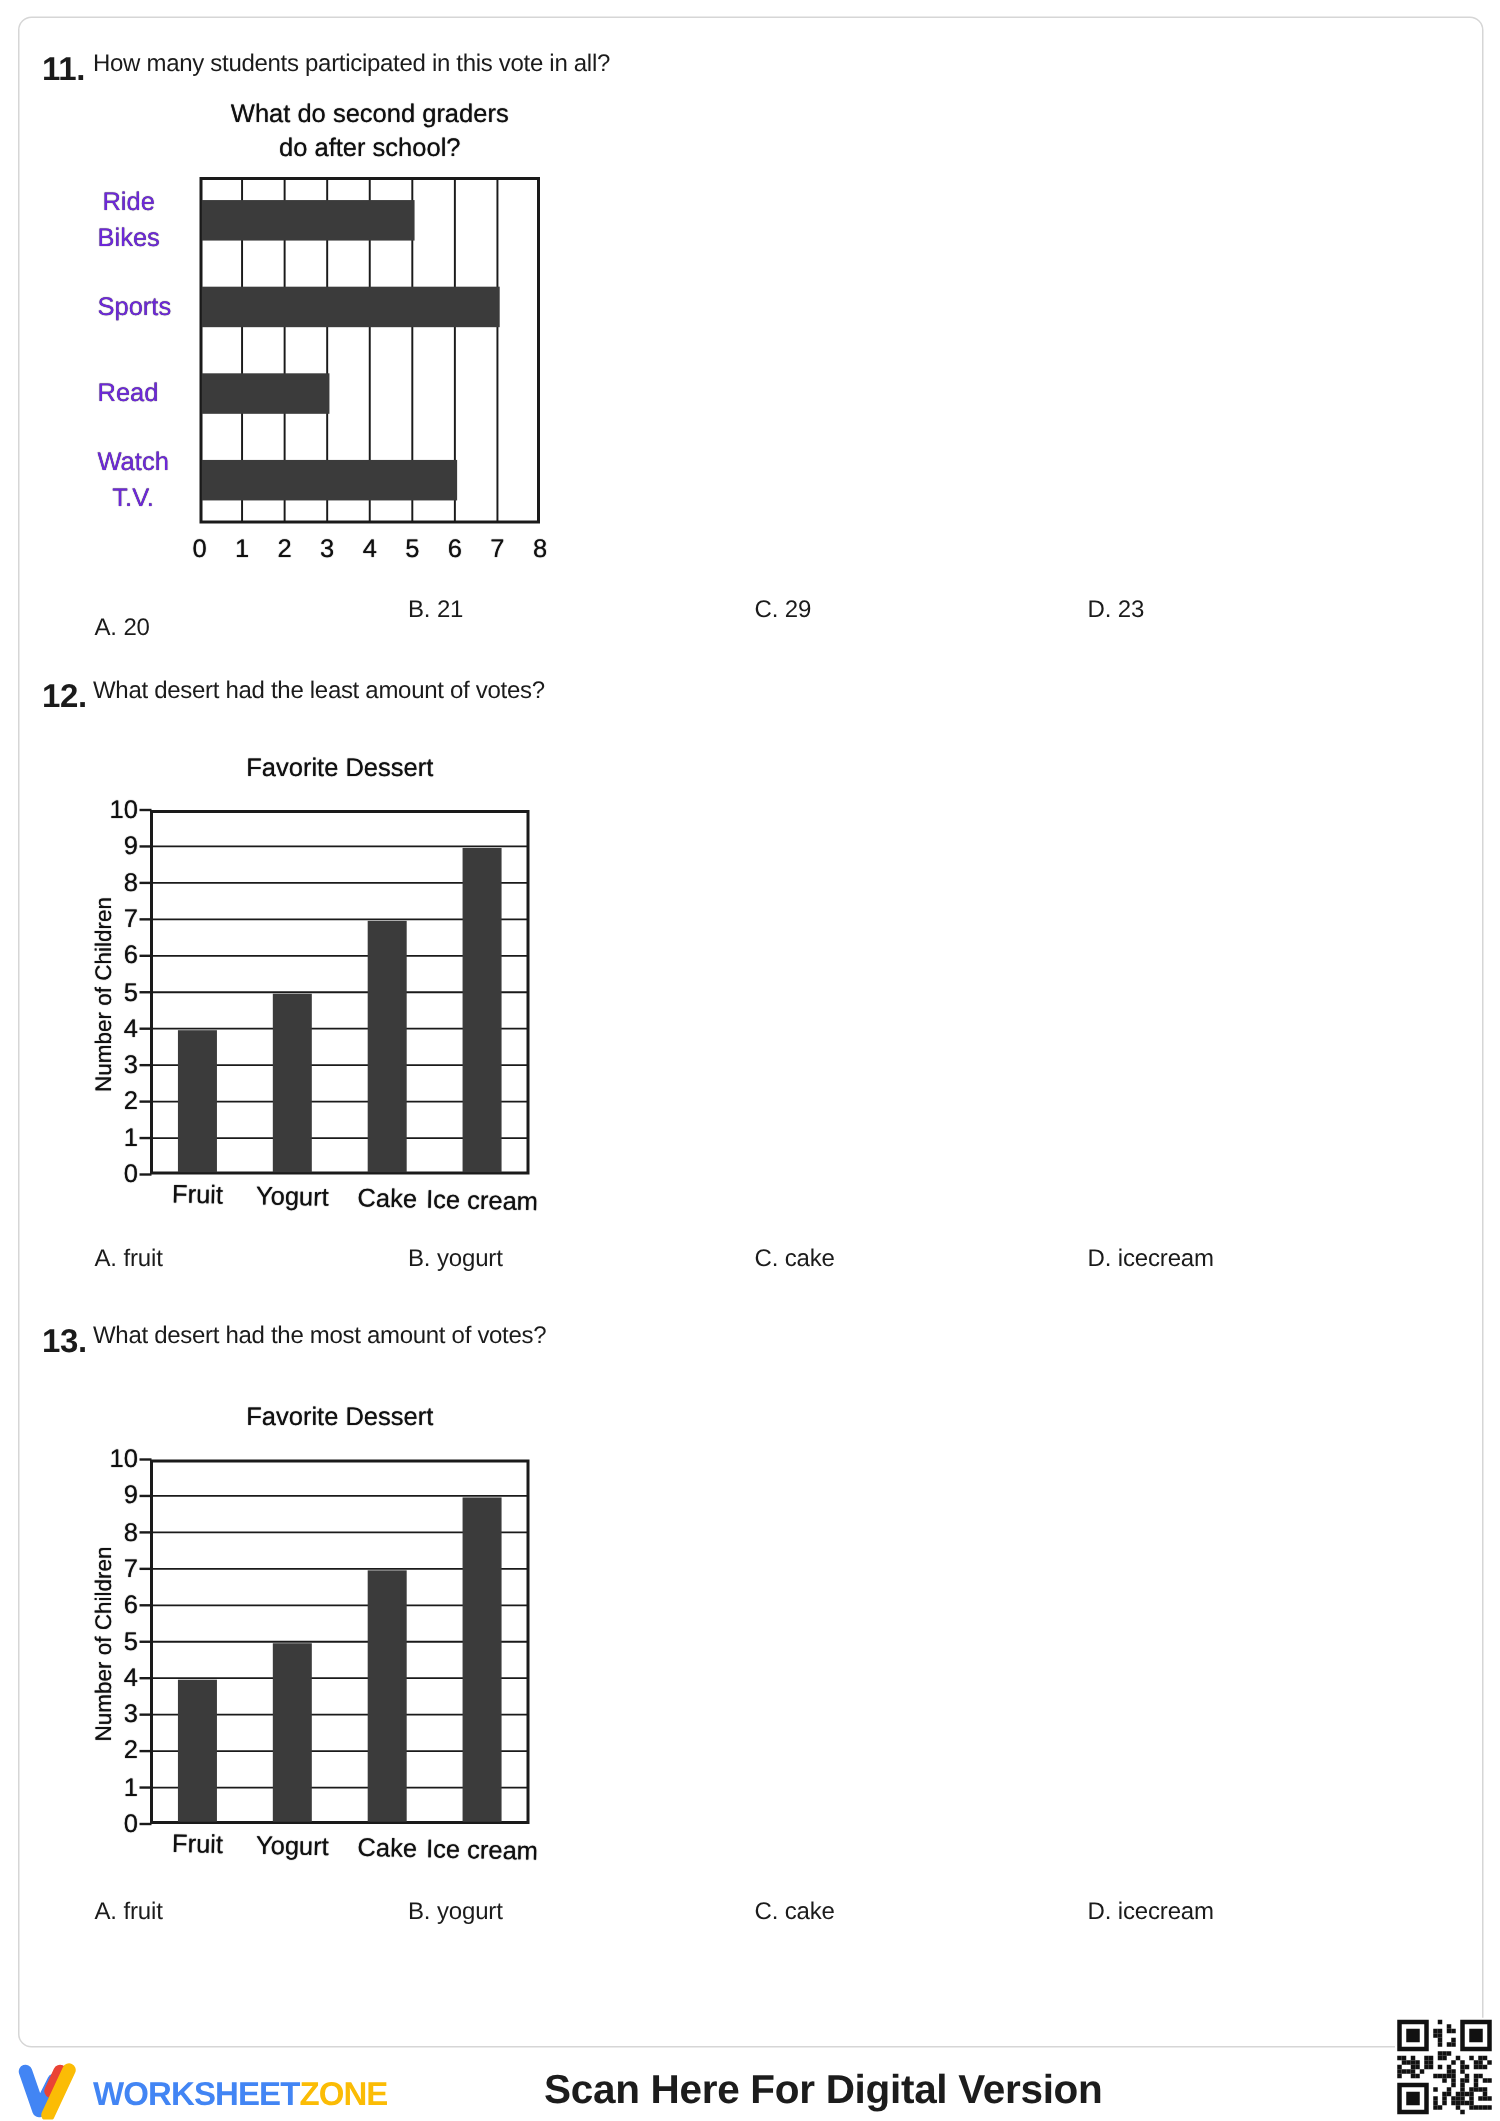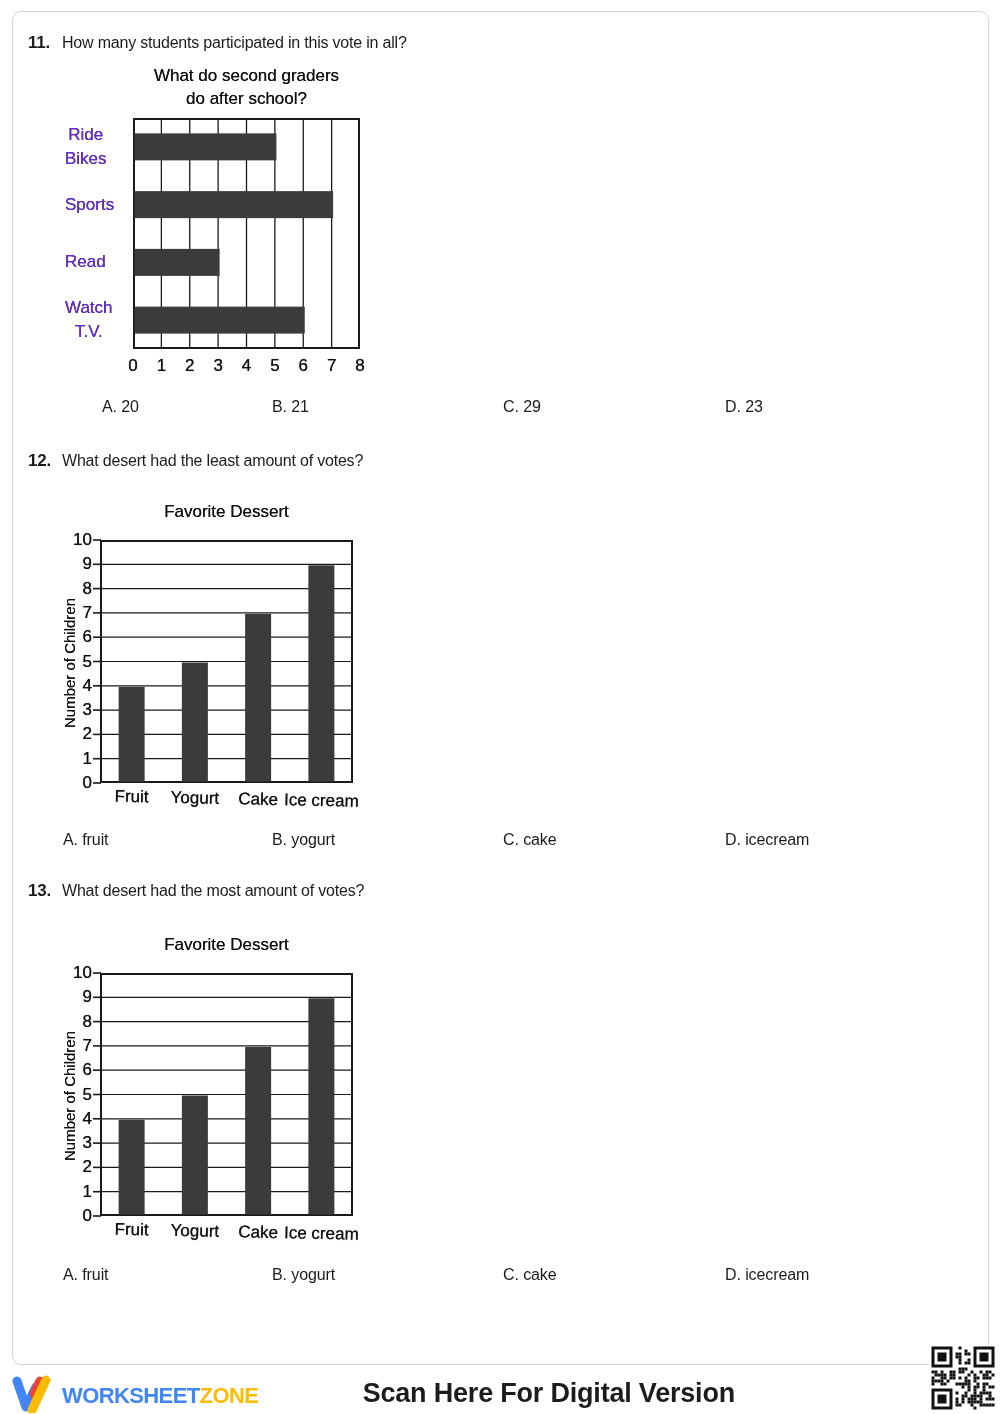--- a/index.html
+++ b/index.html
@@ -5,21 +5,21 @@
   html,body{margin:0;padding:0;}
   body{
     width:1000px;height:1414px;position:relative;background:#ffffff;
     font-family:"Liberation Sans",sans-serif;color:#1d1d1d;overflow:hidden;
   }
   .abs{position:absolute;}
   .page-frame{
     position:absolute;left:12px;top:11px;width:975px;height:1352px;
     border:1px solid #d6d6d6;border-radius:9px;background:#fff;
   }
-  .qnum{font-weight:bold;font-size:17px;color:#1b1b1b;letter-spacing:-0.2px;}
+  .qnum{font-weight:bold;font-size:22px;color:#1b1b1b;letter-spacing:-0.2px;}
   .qtext{font-size:16px;color:#1b1b1b;letter-spacing:-0.2px;}
   .opt{font-size:16px;color:#1b1b1b;letter-spacing:-0.1px;}
   .chart-title{
     font-size:17px;color:#101010;text-align:center;white-space:pre-line;
     line-height:23px;text-shadow:0 0 0.6px #222;
   }
   .cat-label{position:absolute;font-size:17px;color:#6d28d9;white-space:pre-line;
     line-height:24px;text-shadow:0 0 0.6px #222;text-align:center;}
   .tick{position:absolute;font-size:17px;color:#101010;text-shadow:0 0 0.7px #222;}
   .ylab{
@@ -68,21 +68,21 @@
       <span class="tick" style="left:28.375px;top:0;transform:translateX(-50%);">1</span>
       <span class="tick" style="left:56.75px;top:0;transform:translateX(-50%);">2</span>
       <span class="tick" style="left:85.125px;top:0;transform:translateX(-50%);">3</span>
       <span class="tick" style="left:113.5px;top:0;transform:translateX(-50%);">4</span>
       <span class="tick" style="left:141.875px;top:0;transform:translateX(-50%);">5</span>
       <span class="tick" style="left:170.25px;top:0;transform:translateX(-50%);">6</span>
       <span class="tick" style="left:198.625px;top:0;transform:translateX(-50%);">7</span>
       <span class="tick" style="left:227px;top:0;transform:translateX(-50%);">8</span>
     </div>
 
-  <div class="abs opt" style="left:63px;top:398px;margin-left:39px;">A. 20</div>
+  <div class="abs opt" style="left:63px;top:410px;">A. 20</div>
   <div class="abs opt" style="left:272px;top:398px;">B. 21</div>
   <div class="abs opt" style="left:503px;top:398px;">C. 29</div>
   <div class="abs opt" style="left:725px;top:398px;">D. 23</div>
 
   <div class="abs qnum" style="left:28px;top:451px;">12.</div>
   <div class="abs qtext" style="left:62px;top:452px;">What desert had the least amount of votes?</div>
 
   <div class="abs chart-title" style="left:100px;top:500px;width:253px;">Favorite Dessert</div>
   <div class="ylab" style="left:-11px;top:655px;">Number of Children</div>
   <div class="abs" id="c2-yticks" style="left:50px;top:540px;width:44px;height:243px;">

